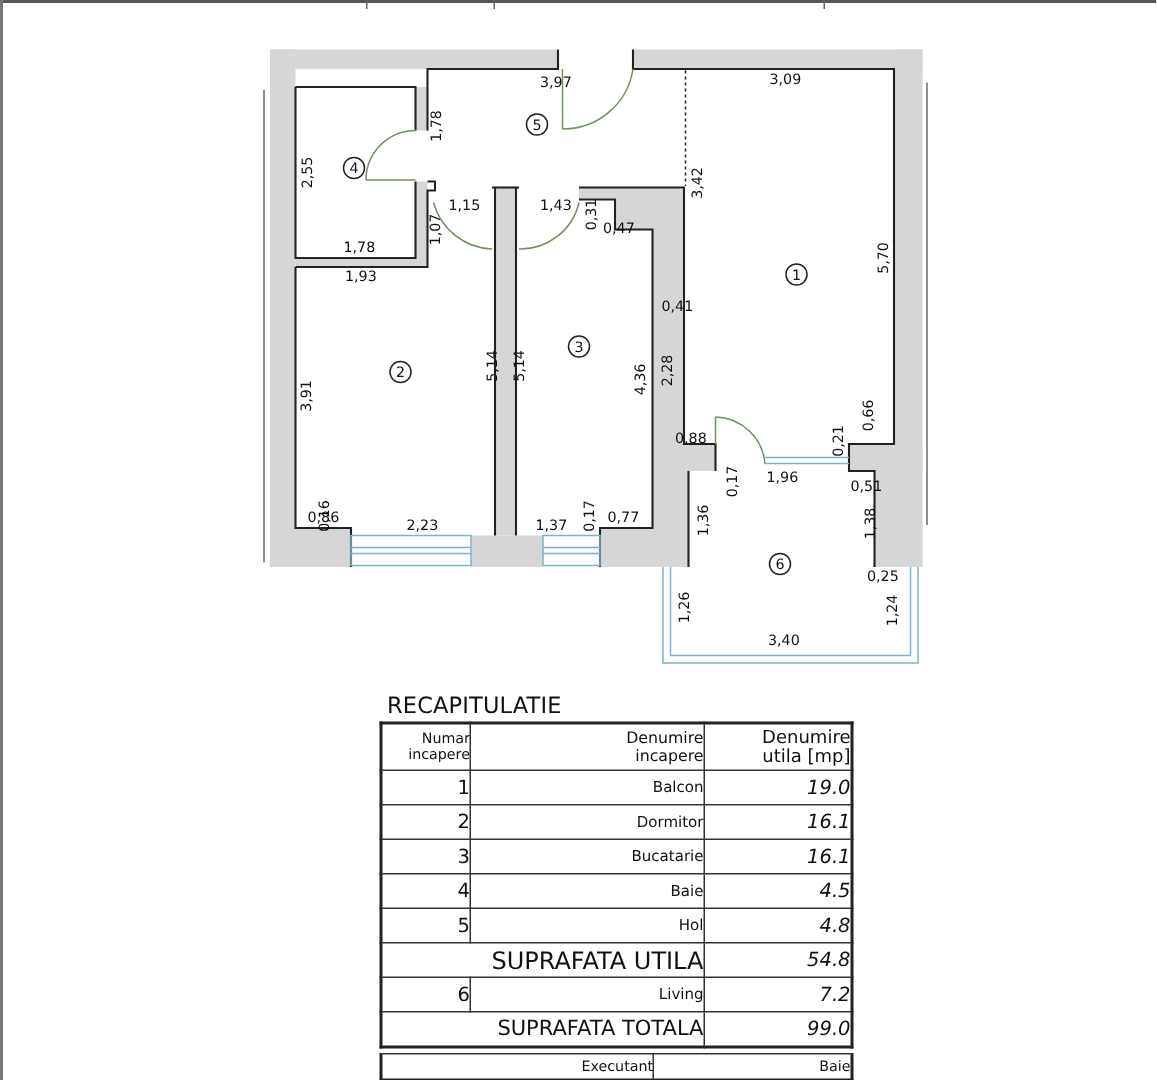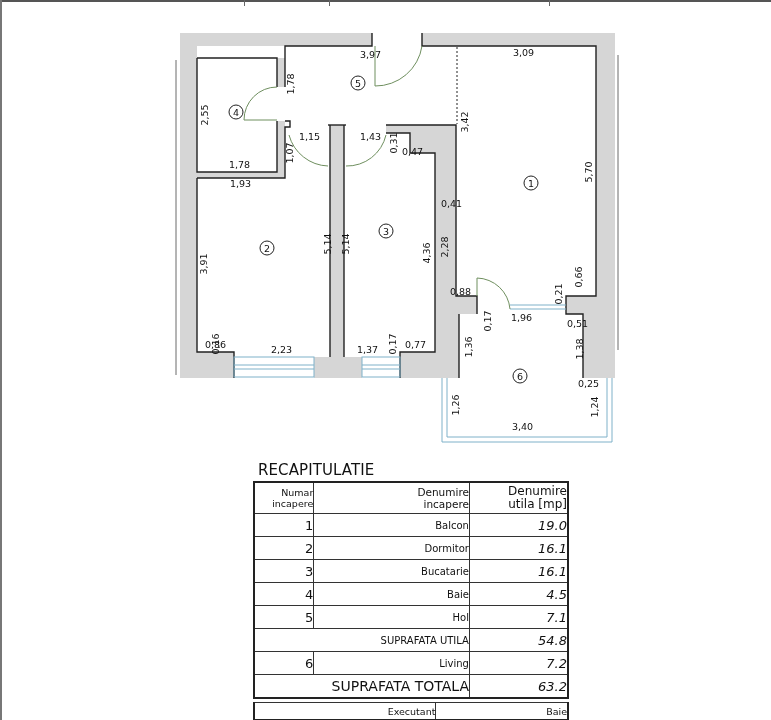--- a/index.html
+++ b/index.html
@@ -11,21 +11,21 @@
   svg text { font-family:"DejaVu Sans", sans-serif; font-size:9.5px; fill:#111; }
   .recap-title { position:absolute; left:258px; top:461px; font-size:15px; color:#111; letter-spacing:0.1px; }
   table.recap { position:absolute; left:253px; top:481px; width:316px; border-collapse:collapse; border:2px solid #222; }
   table.recap td { border:1px solid #333; text-align:right; color:#111; padding:0; }
   .h1 { font-size:9.5px; line-height:11px; height:30px; }
   .hname { font-size:10.5px; line-height:12px; }
   .harea { font-size:12px; line-height:13px; }
   .num { font-size:13px; height:22px; }
   .name { font-size:10px; }
   .area { font-size:13px;font-style:italic; }
-  .sub { font-size:10px; height:22px;margin-top:22px; }
+  .sub { font-size:16px; height:22px;margin-top:22px; }
   .total { font-size:14px; height:22px; }
   .footer-row td { text-align:left; font-size:9.5px; padding-left:3px !important; height:16px; }
 </style>
 </head>
 <body>
 
 <div class="frame-top"></div>
 <div class="frame-left"></div>
 <div class="frame-tick" style="left:244px"></div>
 <div class="frame-tick" style="left:329px"></div>
@@ -236,34 +236,34 @@
     <td class="area">16.1</td>
   </tr>
   <tr>
     <td class="num">4</td>
     <td class="name">Baie</td>
     <td class="area">4.5</td>
   </tr>
   <tr>
     <td class="num">5</td>
     <td class="name">Hol</td>
-    <td class="area">7.1</td>
+    <td class="area">4.8</td>
   </tr>
   <tr>
     <td class="sub" colspan="2">SUPRAFATA UTILA</td>
     <td class="area">54.8</td>
   </tr>
   <tr>
     <td class="num">6</td>
     <td class="name">Living</td>
     <td class="area">7.2</td>
   </tr>
   <tr>
     <td class="total" colspan="2">SUPRAFATA TOTALA</td>
-    <td class="area">63.2</td>
+    <td class="area">99.0</td>
   </tr>
 </tbody>
   </table>
 
 <table class="recap" style="top:702px; border-top:none;">
   <colgroup>
       <col style="width:183px">
       <col style="width:133px">
     </colgroup>
   <tbody>

